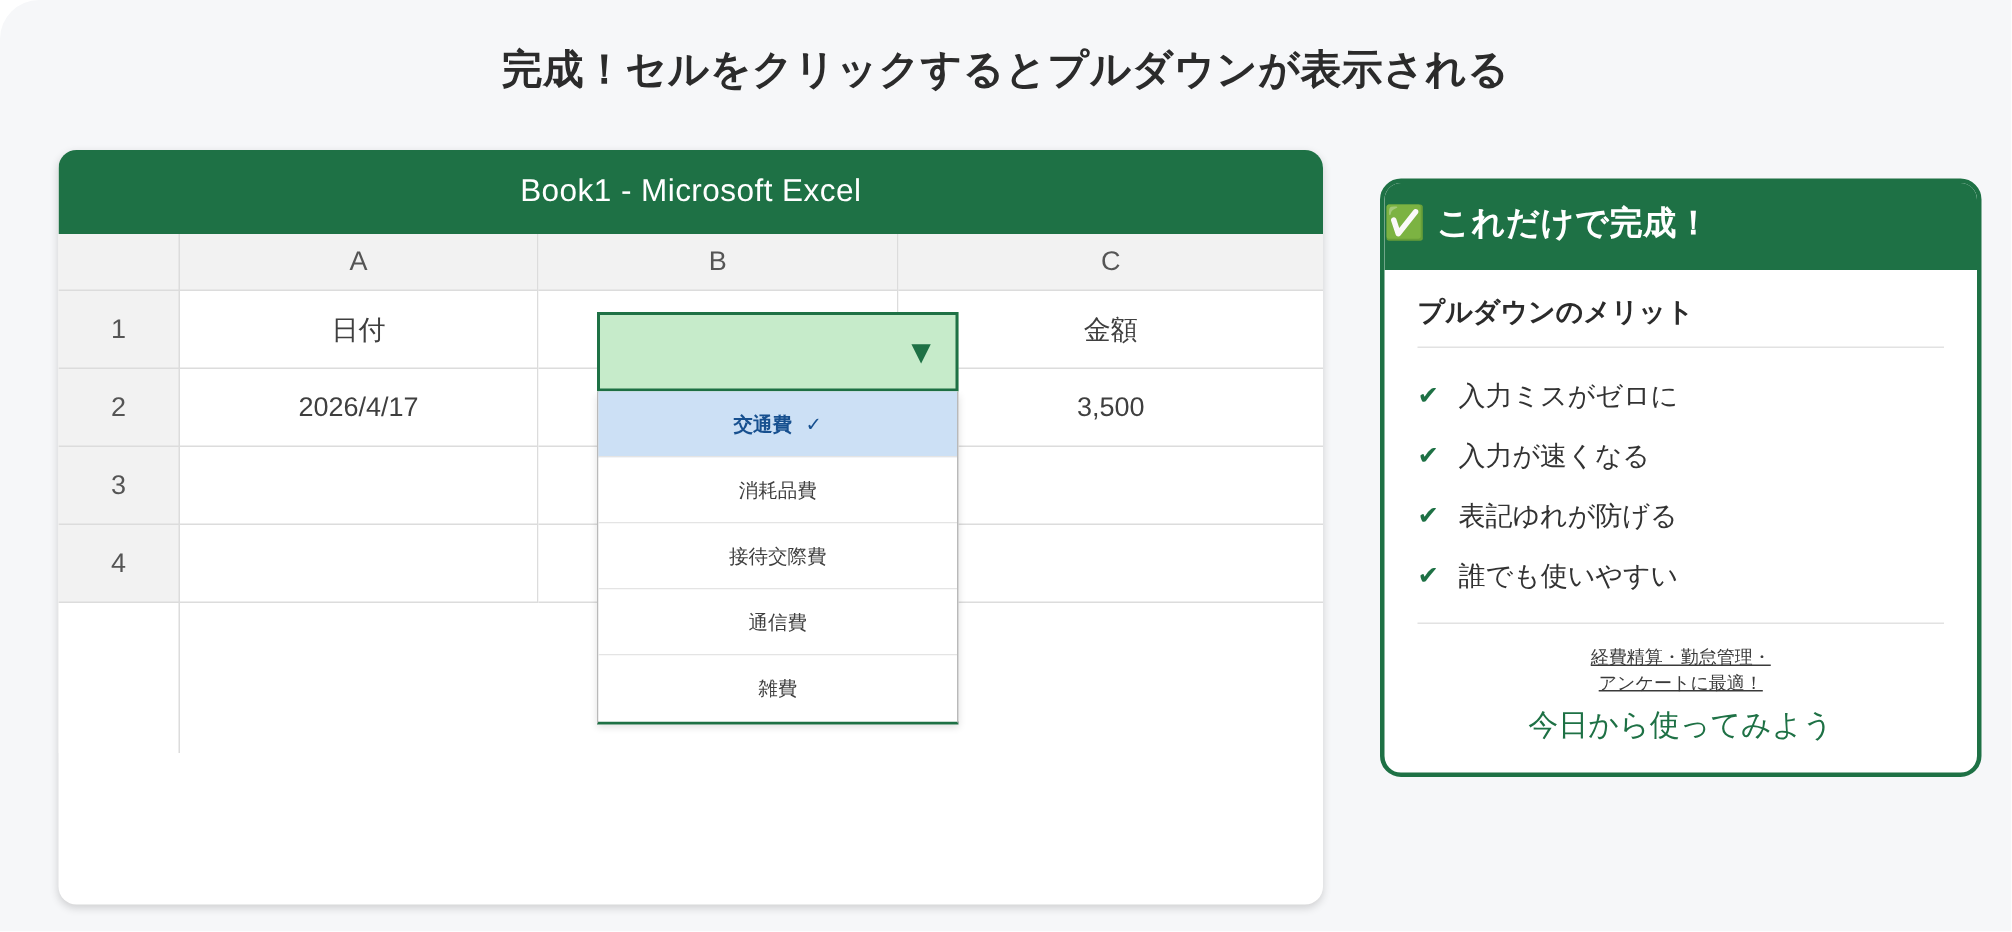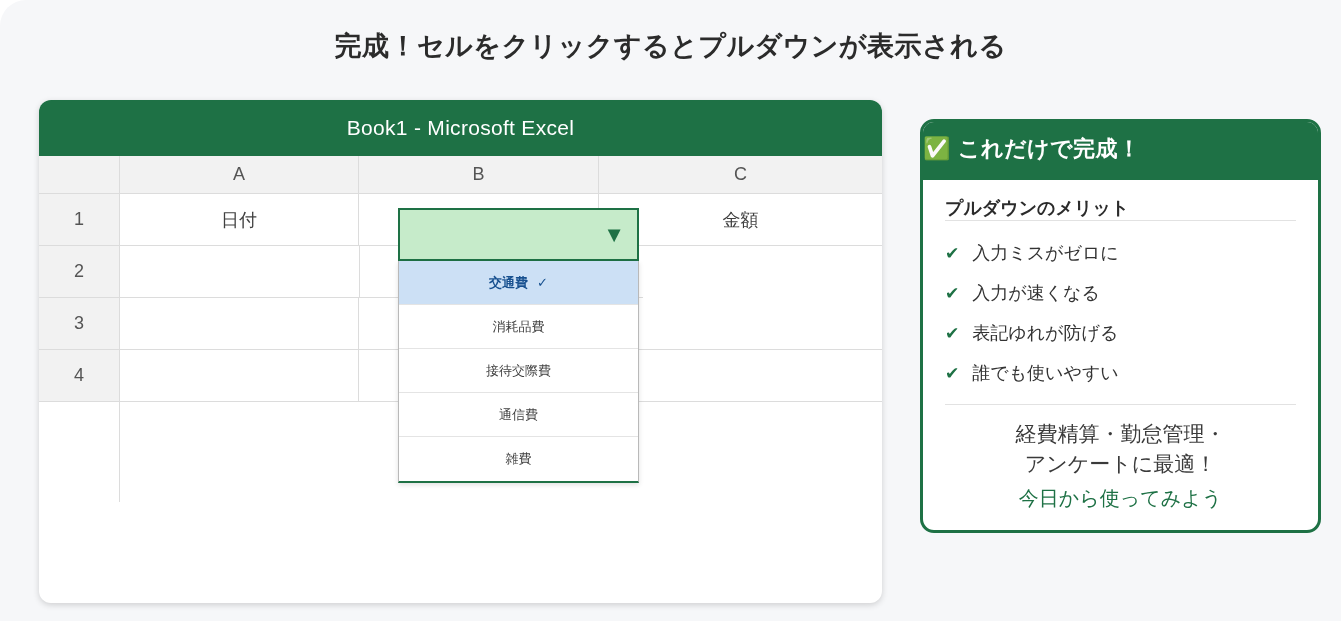--- a/index.html
+++ b/index.html
@@ -184,20 +184,21 @@
     font-weight: bold;
     padding: 12px 0 16px;
     letter-spacing: 0.5px;
   }
   .info-head .badge { margin-right: 7px; }
   .info-body { padding: 16px 22px 18px; }
   .info-subtitle {
     font-size: 18px;
     font-weight: bold;
     color: #2b2b2b;
+    padding-bottom: 11px;
     border-bottom: 1px solid #e2e2e2;
   }
   .benefit-list { margin: 12px 0 0; padding: 0; list-style: none; }
   .benefit-item {
     display: flex;
     align-items: center;
     font-size: 18px;
     color: #333333;
     padding: 8px 0;
   }
@@ -207,23 +208,24 @@
     font-weight: bold;
     margin-right: 13px;
   }
   .info-footer {
     margin-top: 11px;
     padding-top: 14px;
     border-top: 1px solid #e2e2e2;
     text-align: center;
   }
   .footer-lead {
-    font-size: 21px;
+    font-size: 12px;
     color: #3a3a3a;
     line-height: 1.45;
+    text-decoration: underline;
   }
   .footer-cta {
     margin-top: 5px;
     font-size: 20px;
     font-weight: normal;
     color: #1e7145;
   }
 </style>
 </head>
 <body>
@@ -249,20 +251,21 @@
 
       <div class="grid-row data-row">
         <div class="cell rownum col-head">1</div>
         <div class="cell col-a">日付</div>
         <div class="cell col-b">勘定科目</div>
         <div class="cell col-c">金額</div>
       </div>
 
       <div class="grid-row data-row">
         <div class="cell rownum col-head">2</div>
+        <div class="cell col-a">2026/4/17</div>
         <div class="cell col-b"></div>
         <div class="cell col-c">3,500</div>
       </div>
 
       <div class="grid-row data-row">
         <div class="cell rownum col-head">3</div>
         <div class="cell col-a"></div>
         <div class="cell col-b"></div>
         <div class="cell col-c"></div>
       </div>

